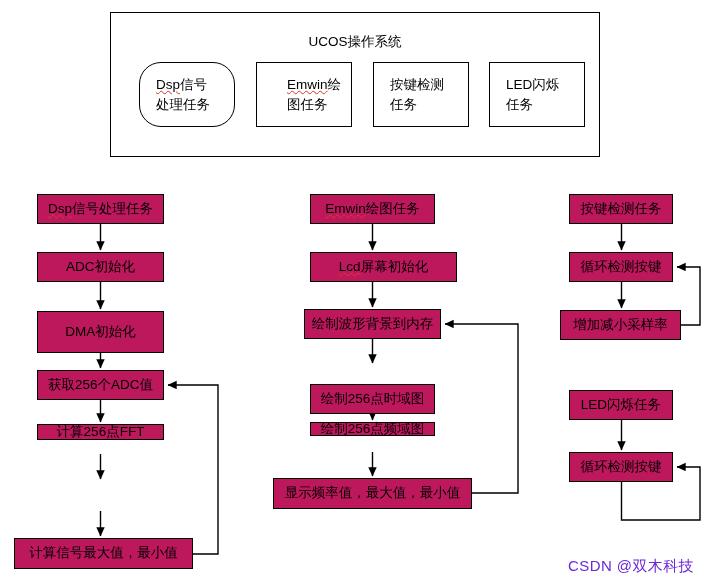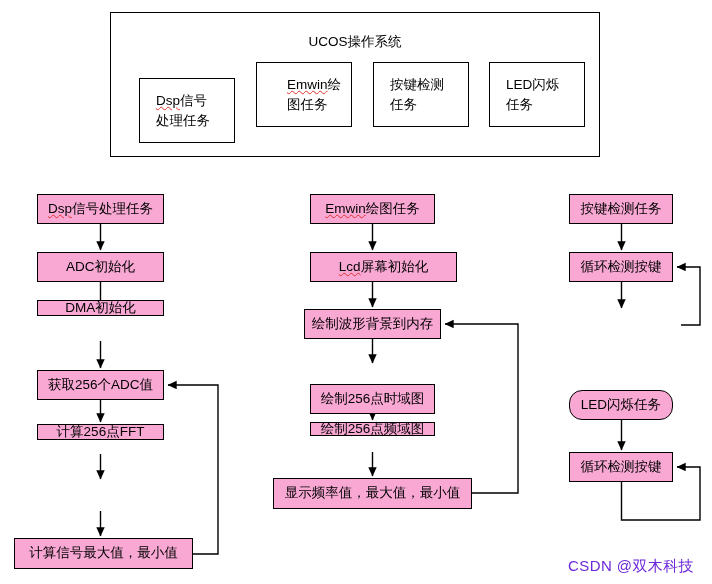--- a/index.html
+++ b/index.html
@@ -19,21 +19,21 @@
     width: 712px; height: 584px;
   }
   svg.lines {
     position: absolute; left: 0; top: 0;
     width: 712px; height: 584px;
     pointer-events: none;
   }
   .box {
     position: absolute;
     border: 1.4px solid #000;
-    background: #f9a8d4;
+    background: #be185d;
     display: flex;
     align-items: center;
     justify-content: center;
     font-size: 13.5px;
     line-height: 1.35;
     white-space: pre-line;
     z-index: 2;
   }
   .os-container {
     position: absolute;
@@ -80,42 +80,42 @@
 </style>
 </head>
 <body>
 
 <div id="canvas">
 
   <div class="os-container" style="left:110px; top:12px; width:490px; height:145px;">
     <div class="os-title">UCOS操作系统</div>
   </div>
 
-  <div class="task-box" style="left:139px; top:78px; width:96px; height:65px;">
+  <div class="task-box" style="left:139px; top:62px; width:96px; height:65px;border-radius:22px;">
     <span><span class="sq">Dsp</span>信号<br>处理任务</span>
   </div>
   <div class="task-box" style="left:256px; top:62px; width:96px; height:65px;padding-left:30px;">
     <span><span class="sq">Emwin</span>绘<br>图任务</span>
   </div>
   <div class="task-box" style="left:373px; top:62px; width:96px; height:65px;">
     <span>按键检测
 任务</span>
   </div>
   <div class="task-box" style="left:489px; top:62px; width:96px; height:65px;">
     <span>LED闪烁
 任务</span>
   </div>
 
   <div class="box" style="left:37px; top:194px; width:127px; height:30px;">
     <span><span class="sq">Dsp</span>信号处理任务</span>
   </div>
   <div class="box" style="left:37px; top:252px; width:127px; height:30px;">
     <span>ADC初始化</span>
   </div>
-  <div class="box" style="left:37px; top:300px; width:127px; height:16px;">
+  <div class="box" style="left:37px; top:311px; width:127px; height:42px;">
     <span>DMA初始化</span>
   </div>
   <div class="box" style="left:37px; top:370px; width:127px; height:30px;">
     <span>获取256个ADC值</span>
   </div>
   <div class="box" style="left:37px; top:424px; width:127px; height:16px;">
     <span>计算256点FFT</span>
   </div>
   <div class="box" style="left:14px; top:538px; width:179px; height:31px;">
     <span>计算信号最大值，最小值</span>
@@ -139,22 +139,25 @@
   <div class="box" style="left:273px; top:478px; width:199px; height:31px;">
     <span>显示频率值，最大值，最小值</span>
   </div>
 
   <div class="box" style="left:569px; top:194px; width:104px; height:30px;">
     <span>按键检测任务</span>
   </div>
   <div class="box" style="left:569px; top:252px; width:104px; height:30px;">
     <span>循环检测按键</span>
   </div>
+  <div class="box" style="left:560px; top:310px; width:121px; height:30px;">
+    <span>增加减小采样率</span>
+  </div>
 
-  <div class="box" style="left:569px; top:390px; width:104px; height:30px;border-radius:13px;">
+  <div class="box" style="left:569px; top:390px; width:104px; height:30px;">
     <span>LED闪烁任务</span>
   </div>
   <div class="box" style="left:569px; top:452px; width:104px; height:30px;">
     <span>循环检测按键</span>
   </div>
 
   <svg class="lines" viewBox="0 0 712 584">
     <defs>
       <marker id="arrow" markerWidth="8" markerHeight="8" refX="6.2" refY="3" orient="auto" markerUnits="strokeWidth">
         <path d="M0,0 L0,6 L6.5,3 z" fill="#000"></path>

